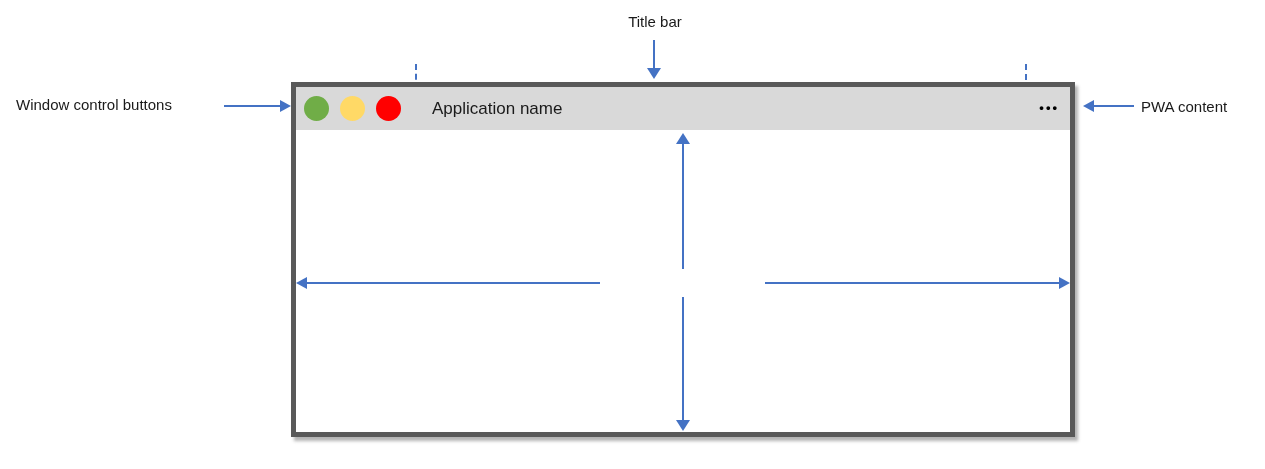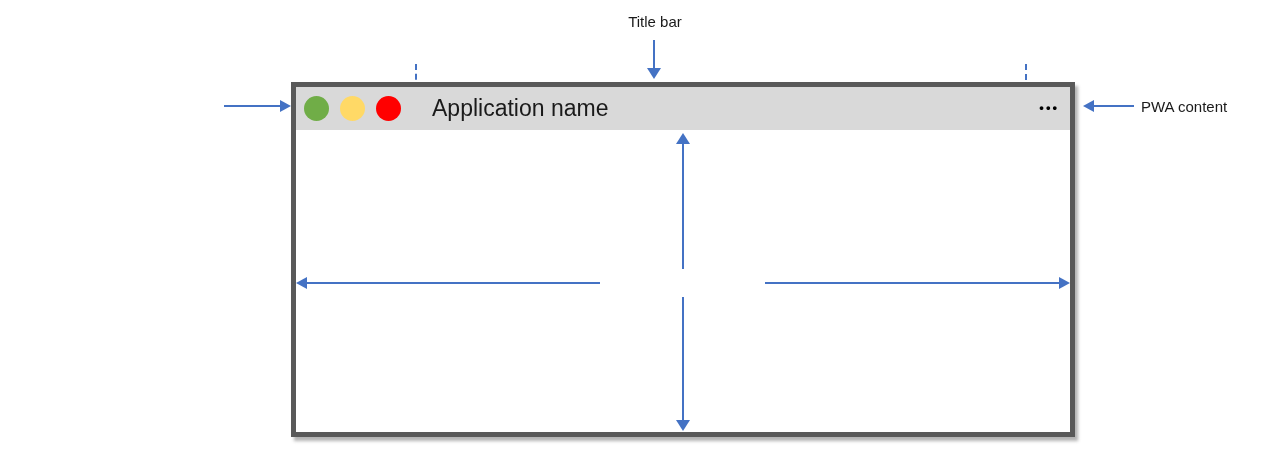--- a/index.html
+++ b/index.html
@@ -89,21 +89,21 @@
   }
   .ctrl:first-child { margin-left: 8px; }
   .ctrl.green  { background: var(--control-green); }
   .ctrl.yellow { background: var(--control-yellow); }
   .ctrl.red    { background: var(--control-red); }
   .app-title {
     position: absolute;
     left: 136px;
     top: 0;
     line-height: 43px;
-    font-size: 23px;
+    font-size: 17px;
     color: #1A1A1A;
   }
   .pwa-menu {
     position: absolute;
     right: 11px;
     top: 0;
     line-height: 41px;
     font-size: 13px;
     font-weight: bold;
     letter-spacing: 2px;
@@ -123,20 +123,21 @@
 </style>
 </head>
 <body>
 
 <div class="canvas">
 
   <div class="ann ann-titlebar">Title bar</div>
   <div class="aline tb-line"></div>
   <div class="ahead down tb-head"></div>
 
+  <div class="ann ann-wincontrol">Window control buttons</div>
   <div class="aline wc-line"></div>
   <div class="ahead right wc-head"></div>
 
   <div class="ann ann-pwa">PWA content</div>
   <div class="ahead left pw-head"></div>
   <div class="aline pw-line"></div>
 
   <div class="dash dash-left"></div>
   <div class="dash dash-right"></div>
 

